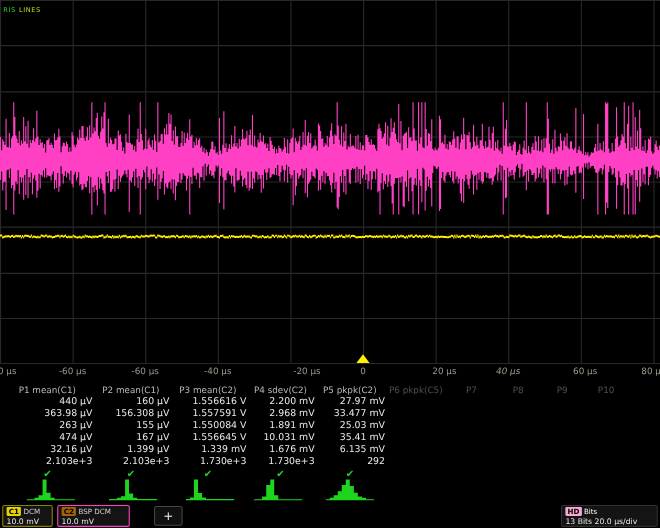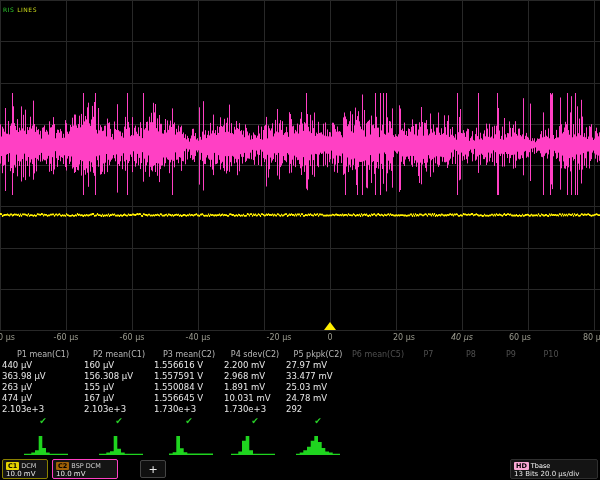--- a/index.html
+++ b/index.html
@@ -18,35 +18,35 @@
 
   
   .time-axis{position:absolute;top:330px;left:0;width:600px;height:15px;overflow:hidden}
   .tlabel{position:absolute;top:3px;transform:translateX(-50%);font-size:8px;color:#9a9a8e;white-space:nowrap}
 
   
   .meas{position:absolute;top:349px;left:0;width:486px}
   .mrow{display:grid;grid-template-columns:82px 70px 70px 62px 64px 56px 45px 40px 40px 40px;padding-left:2px}
   .mh{font-size:8px;color:#b9b9b9;text-align:center;white-space:nowrap;overflow:hidden;line-height:11px}
   .mh.dim{color:#4f4f4f}
-  .mc{font-size:8.5px;color:#e9e9e9;text-align:left;line-height:11px;white-space:nowrap}
+  .mc{font-size:8.5px;color:#e9e9e9;text-align:right;line-height:11px;white-space:nowrap}
   .mck{font-size:9px;text-align:center;line-height:12px}
 
   
   .histicons{position:absolute;top:433px;left:0;width:600px;height:23px}
   .histicons svg{position:absolute;bottom:1px}
 
   
   .bottom{position:absolute;top:458px;left:0;width:600px;height:22px;background:#000;
           display:flex;align-items:center;gap:4px;padding:1px 2px;overflow:hidden}
   .desc{background:#141414;border:1px solid #3a3a3a;border-radius:2px;height:20px;padding:1px 3px;overflow:hidden;flex:none}
   .desc.c1{border-color:#8a8000;width:46px}
   .desc.c2{border-color:#ff40c4;width:66px}
   .desc.tb{border-color:#2f2f2f;width:88px}
-  .dline{display:flex;align-items:center;gap:2px;height:9px}
+  .dline{display:flex;align-items:flex-start;gap:2px;height:9px}
   .chip{font-size:6.5px;font-weight:bold;color:#000;padding:0 2px;border-radius:1px;line-height:8px;flex:none}
   .chip-c1{background:#e6d400}
   .chip-c2{background:#a16207}
   .chip-hd{background:#f9a8d4}
   .ctag{font-size:6.5px;color:#cfcfcf;white-space:nowrap}
   .dval{font-size:7px;color:#e8e8e8;line-height:9px;white-space:nowrap}
   .plus-box{width:26px;height:18px;background:#101010;border:1px solid #444;border-radius:2px;color:#eee;
             font-size:11px;display:flex;align-items:center;justify-content:center;margin-left:18px;flex:none}
   .spacer{margin-left:auto}
 </style>
@@ -88,32 +88,32 @@
 
   <div id="timeaxis" class="time-axis">
       <span class="tlabel" style="left: 0px;">-100 µs</span>
       <span class="tlabel" style="left: 66px;">-60 µs</span>
       <span class="tlabel" style="left: 132px;">-60 µs</span>
       <span class="tlabel" style="left: 198px;">-40 µs</span>
       <span class="tlabel" style="left: 279px;">-20 µs</span>
       <span class="tlabel" style="left: 330px;">0</span>
       <span class="tlabel" style="left: 392px; margin-left: 12px;">20 µs</span>
       <span class="tlabel" style="left: 462px; font-style: italic;">40 µs</span>
-      <span class="tlabel" style="left: 520px;">60 µs</span>
+      <span class="tlabel" style="left: 532px;">60 µs</span>
       <span class="tlabel" style="left: 594px;">80 µs</span>
     </div>
 
   <div class="meas">
     <div id="mhead" class="mrow">
         <div class="mh">P1 mean(C1)</div>
         <div class="mh">P2 mean(C1)</div>
         <div class="mh">P3 mean(C2)</div>
         <div class="mh">P4 sdev(C2)</div>
         <div class="mh">P5 pkpk(C2)</div>
-        <div class="mh dim">P6 mean(C5)</div>
+        <div class="mh dim">P6 pkpk(C5)</div>
         <div class="mh dim">P7</div>
         <div class="mh dim">P8</div>
         <div class="mh dim">P9</div>
         <div class="mh dim">P10</div>
       </div>
     <div id="mbody">
         <div class="mrow">
           <div class="mc">440 µV</div>
           <div class="mc">160 µV</div>
           <div class="mc">1.556616 V</div>
@@ -147,21 +147,33 @@
           <div class="mc"></div>
           <div class="mc"></div>
           <div class="mc"></div>
           <div class="mc"></div>
         </div>
         <div class="mrow">
           <div class="mc">474 µV</div>
           <div class="mc">167 µV</div>
           <div class="mc">1.556645 V</div>
           <div class="mc">10.031 mV</div>
-          <div class="mc">24.78 mV</div>
+          <div class="mc">35.41 mV</div>
+          <div class="mc"></div>
+          <div class="mc"></div>
+          <div class="mc"></div>
+          <div class="mc"></div>
+          <div class="mc"></div>
+        </div>
+        <div class="mrow">
+          <div class="mc">32.16 µV</div>
+          <div class="mc">1.399 µV</div>
+          <div class="mc">1.339 mV</div>
+          <div class="mc">1.676 mV</div>
+          <div class="mc">6.135 mV</div>
           <div class="mc"></div>
           <div class="mc"></div>
           <div class="mc"></div>
           <div class="mc"></div>
           <div class="mc"></div>
         </div>
         <div class="mrow">
           <div class="mc">2.103e+3</div>
           <div class="mc">2.103e+3</div>
           <div class="mc">1.730e+3</div>
@@ -223,21 +235,21 @@
       <div class="dval">10.0 mV</div>
     </div>
 
     <div class="plus-box">+</div>
 
     <div class="spacer"></div>
 
     <div class="desc tb">
       <div class="dline">
         <span class="chip chip-hd">HD</span>
-        <span class="ctag" style="color:#fff">Tbase</span>
+        <span class="ctag" style="color:#fff">Bits</span>
       </div>
       <div class="dval">
         <span>13 Bits</span>
         <span>20.0 µs/div</span>
       </div>
     </div>
   </div>
 
 </div>
 

